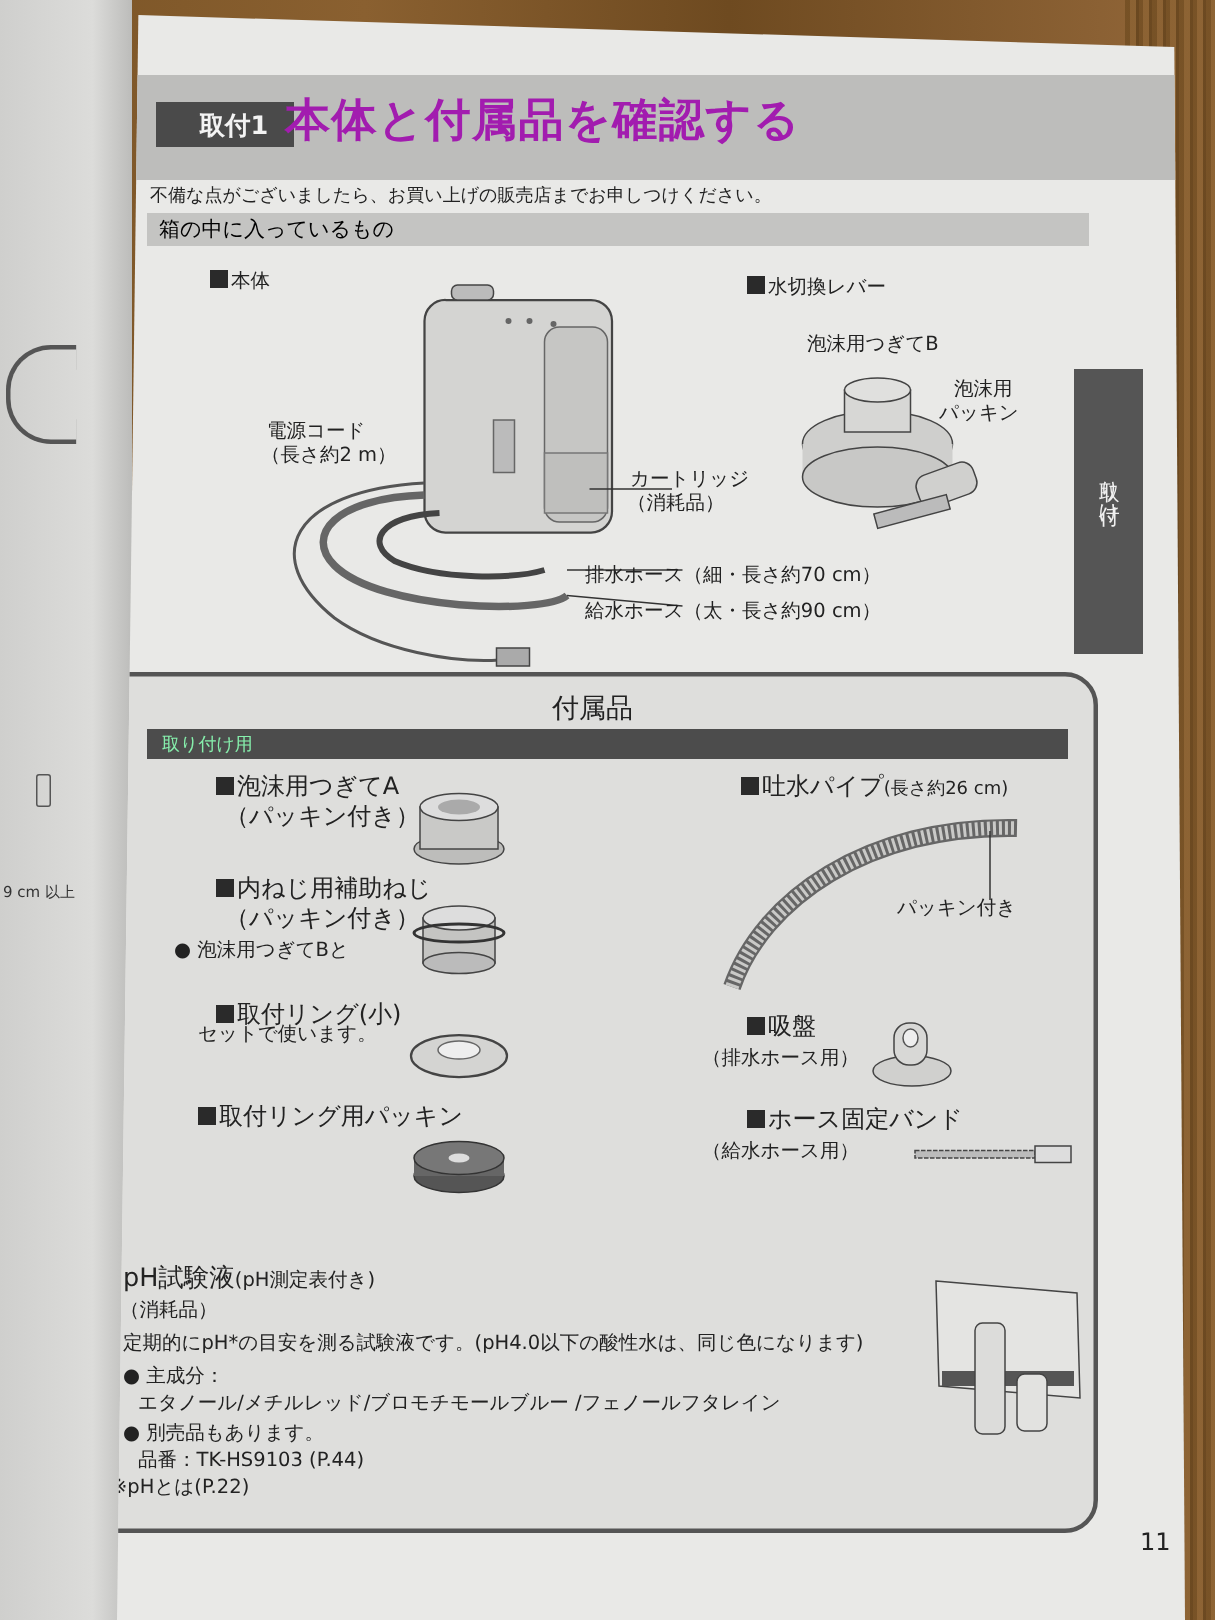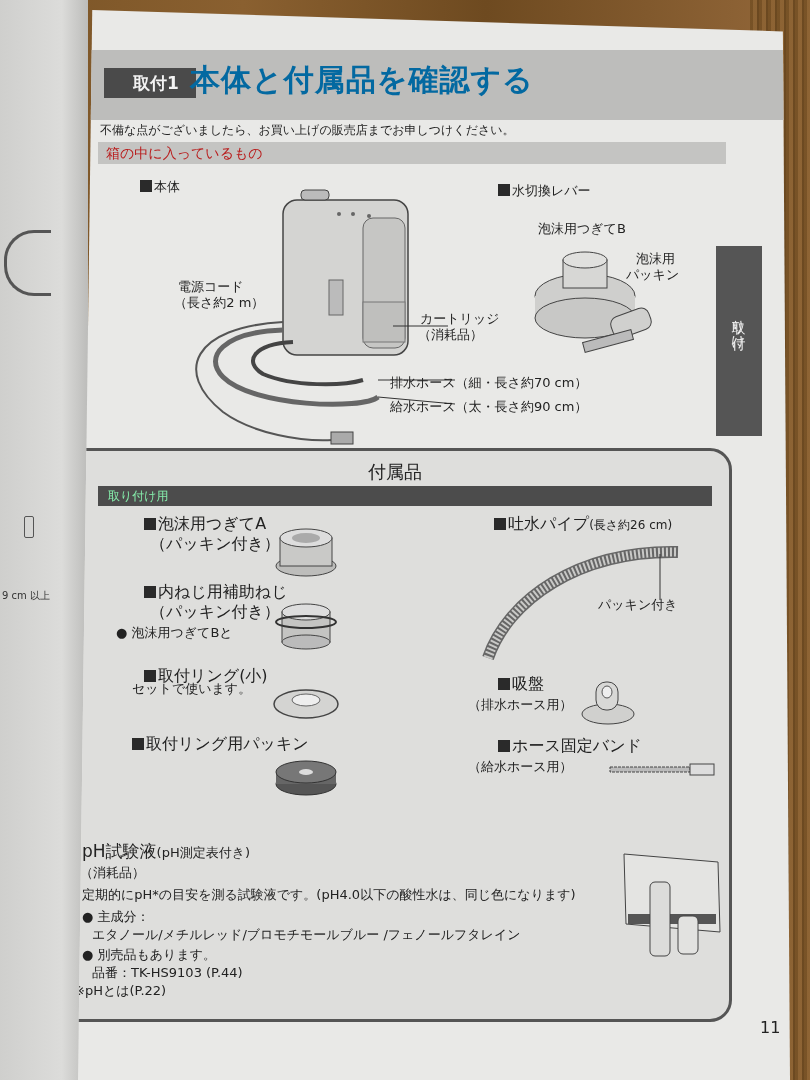--- a/index.html
+++ b/index.html
@@ -6,23 +6,23 @@
   body{width:810px;height:1080px;overflow:hidden;background:#6b4a22;font-family:"DejaVu Sans",sans-serif;position:relative;}
   .wood{position:absolute;inset:0;background:linear-gradient(90deg,#7a5426 0%,#8a6030 30%,#6e4a20 60%,#94683a 100%);}
   .wood-grain{position:absolute;right:0;top:0;width:60px;height:1080px;background:repeating-linear-gradient(90deg,#6d4a1f 0 3px,#8b6232 3px 7px,#5c3d17 7px 9px);opacity:.7;}
   .left-page{position:absolute;left:0;top:0;width:88px;height:1080px;background:linear-gradient(90deg,#cfcfcd 0%,#dcdcda 70%,#bcbcba 100%);}
   .left-page .ghost-pipe{position:absolute;left:4px;top:230px;width:44px;height:60px;border:3px solid #555;border-right:none;border-bottom-left-radius:30px;border-top-left-radius:30px;}
   .left-page .ghost-text{position:absolute;left:2px;top:590px;font-size:10px;color:#333;line-height:11px;}
   .left-page .ghost-box{position:absolute;left:24px;top:516px;width:8px;height:20px;border:1px solid #555;border-radius:2px;}
   .page{position:absolute;left:78px;top:10px;width:712px;height:1070px;background:#e9e9e7;clip-path:polygon(2% 0,99% 2%,100% 100%,0 100%);}
   .page-header{position:absolute;left:0;top:40px;width:712px;height:70px;background:#bdbdbb;}
   .badge{position:absolute;left:26px;top:58px;width:80px;height:30px;background:#4a4a4a;color:#f3f3f3;font-size:17px;font-weight:bold;display:flex;align-items:center;justify-content:center;padding-left:12px;}
-  .title{position:absolute;left:112px;top:50px;font-size:30px;font-weight:bold;color:#0369a1;letter-spacing:1px;}
+  .title{position:absolute;left:112px;top:50px;font-size:30px;font-weight:bold;color:#a21caf;letter-spacing:1px;}
   .note{position:absolute;left:22px;top:112px;font-size:12px;color:#222;}
-  .box-header{position:absolute;left:20px;top:132px;width:620px;height:22px;background:#c4c4c2;font-size:14px;color:#b91c1c;padding-left:8px;line-height:22px;}
+  .box-header{position:absolute;left:20px;top:132px;width:620px;height:22px;background:#c4c4c2;font-size:14px;color:#000000;padding-left:8px;line-height:22px;}
   .lbl{position:absolute;font-size:13px;color:#222;white-space:nowrap;}
   .lbl.big{font-size:16px;margin-left:44px;}
   .sq{display:inline-block;width:12px;height:12px;background:#2a2a2a;margin-right:2px;vertical-align:-1px;}
   .sidetab{position:absolute;left:638px;top:236px;width:46px;height:190px;background:#555;}
   .sidetab span{position:absolute;left:14px;top:64px;color:#f0f0f0;font-size:14px;writing-mode:vertical-rl;}
   .acc-box{position:absolute;left:-42px;top:438px;width:690px;height:568px;border:3px solid #555;border-radius:22px;background:#dededc;}
   .acc-title{position:absolute;left:290px;top:450px;font-size:18px;color:#222;}
   .sec-bar{position:absolute;height:20px;background:#4c4c4c;color:#86efac;font-size:12px;line-height:20px;padding-left:10px;}
   .illus{position:absolute;}
   .footer-num{position:absolute;left:682px;top:1008px;font-size:16px;color:#222;}

